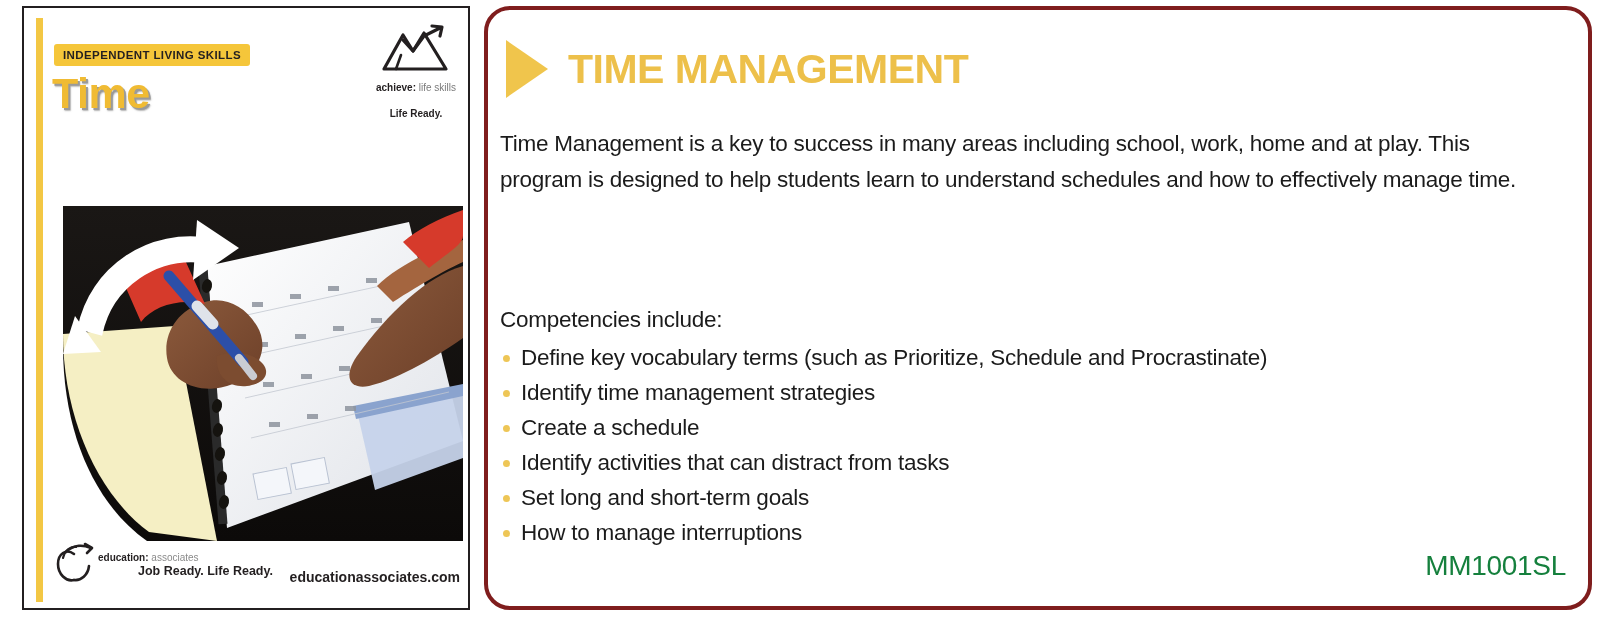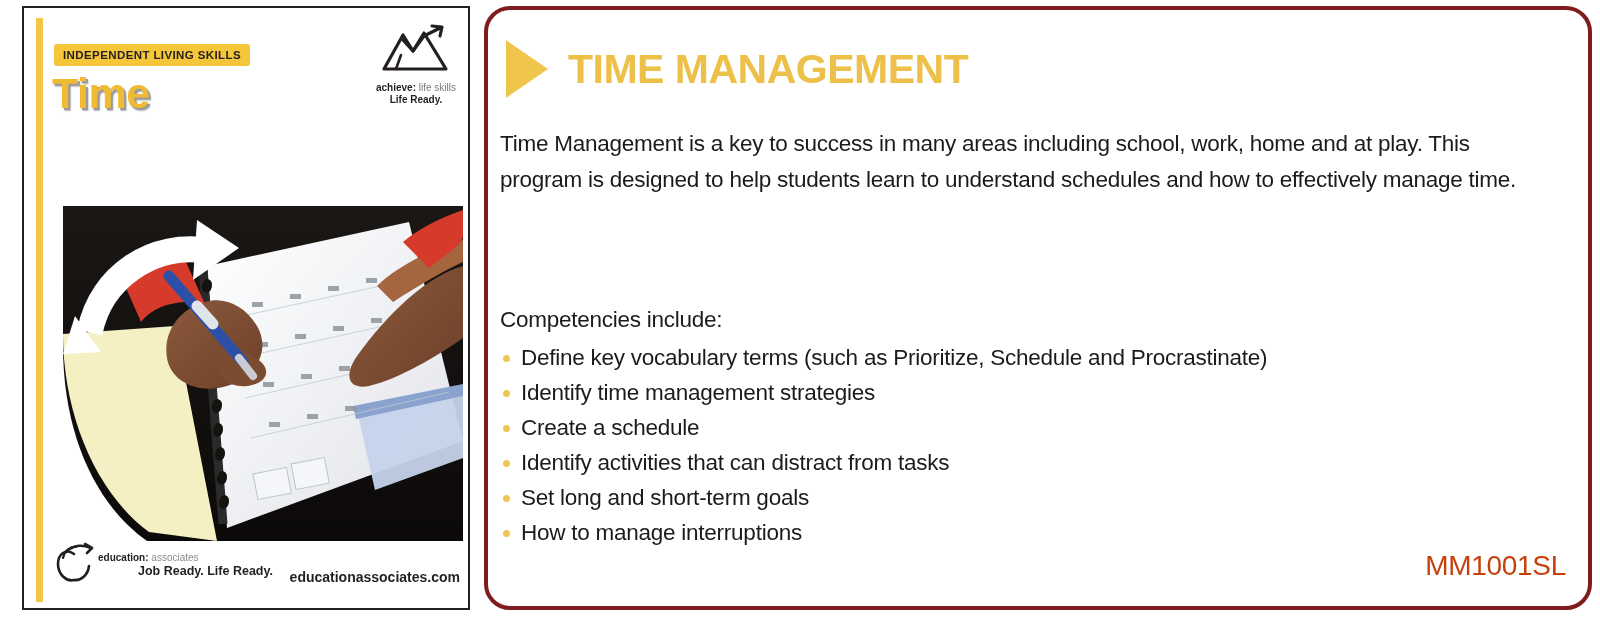--- a/index.html
+++ b/index.html
@@ -73,21 +73,21 @@
     right: 6px; top: 16px;
     width: 92px;
     text-align: center;
   }
   .achieve-logo svg { display: block; margin: 0 auto; }
   .achieve-line1 {
     font-size: 10px; color: #7a7a7a; margin-top: 8px; white-space: nowrap;
   }
   .achieve-line1 b { color: #231f20; }
   .achieve-line2 {
-    font-size: 10px; font-weight: bold; color: #231f20; margin-top: 1px;
+    font-size: 10px; font-weight: bold; color: #231f20; margin-top: 15px;
   }
 
   
   .cover-photo {
     position: absolute;
     left: 3px; top: 198px;
     width: 406px; height: 335px;
     overflow: hidden;
   }
   .photo-svg { display:block; width: 406px; height: 335px; }
@@ -176,21 +176,21 @@
     left: 3px; top: 15px;
     width: 7px; height: 7px;
     border-radius: 50%;
     background: #eec656;
   }
 
   .product-code {
     position: absolute;
     right: 22px; bottom: 24px;
     font-size: 28px;
-    color: #c2410c;
+    color: #15803d;
     letter-spacing: -0.3px;
   }
 </style>
 </head>
 <body>
 
 <div class="page">
 
   <div class="cover-card">
     <div class="cover-accent-bar"></div>

